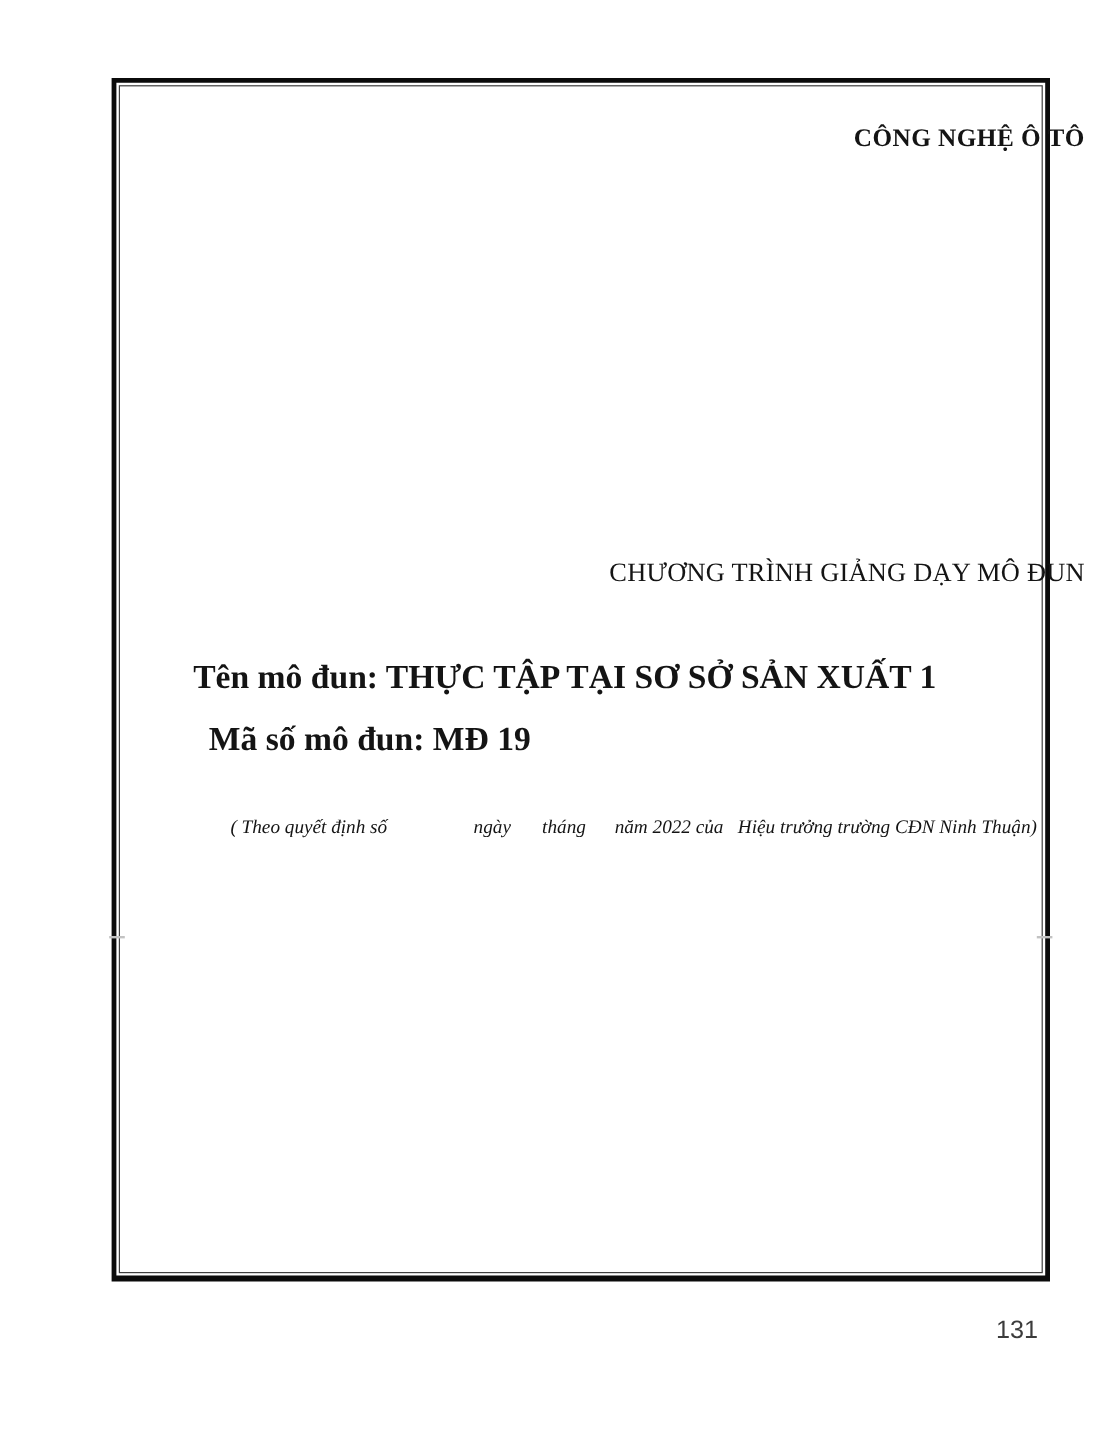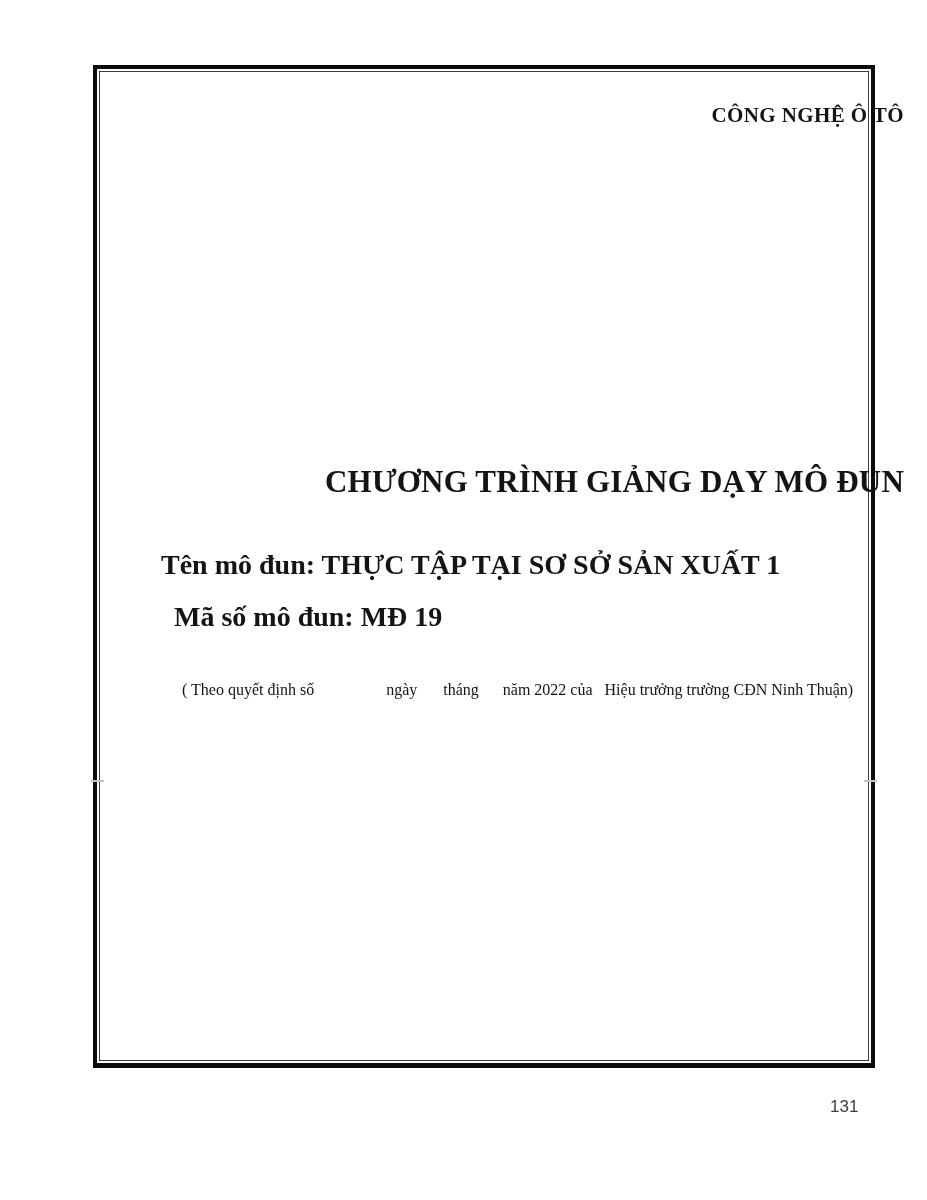--- a/index.html
+++ b/index.html
@@ -44,59 +44,60 @@
     text-align: right;
   }
   .department {
     top: 103px;
     font-size: 21px;
     font-weight: bold;
     letter-spacing: 0.4px;
   }
   .doc-title {
     top: 464px;
-    font-size: 31px;
-    font-weight: bold;
+    font-size: 22px;
+    font-weight: normal;
     letter-spacing: 0.2px;
   }
   .module-name {
     top: 549px;
     left: 161px;
     font-size: 28px;
     font-weight: bold;
     text-align: center;
   }
   .module-code {
     top: 601px;
     left: 174px;
     font-size: 28px;
     font-weight: bold;
   }
   .decision {
     top: 681px;
-    left: 182px;
+    left: 192px;
     font-size: 16px;
+    font-style: italic;
     font-weight: normal;
     font-size: 0; 
   }
   .decision .seg {
     display: inline-block;
     font-size: 16px;
   }
   .gap1 { margin-right: 72px; }
   .gap2 { margin-right: 26px; }
   .gap3 { margin-right: 24px; }
   .gap4 { margin-right: 12px; }
 
   .page-number {
     position: absolute;
     left: 830px;
     top: 1097px;
     font-family: "Liberation Sans", "DejaVu Sans", sans-serif;
-    font-size: 17px;
+    font-size: 21px;
     color: var(--page_number, #3c3c3c);
   }
 
   
   .artifact {
     position: absolute;
     top: 780px;
     width: 13px;
     height: 2px;
     background: #c2c2c2;

